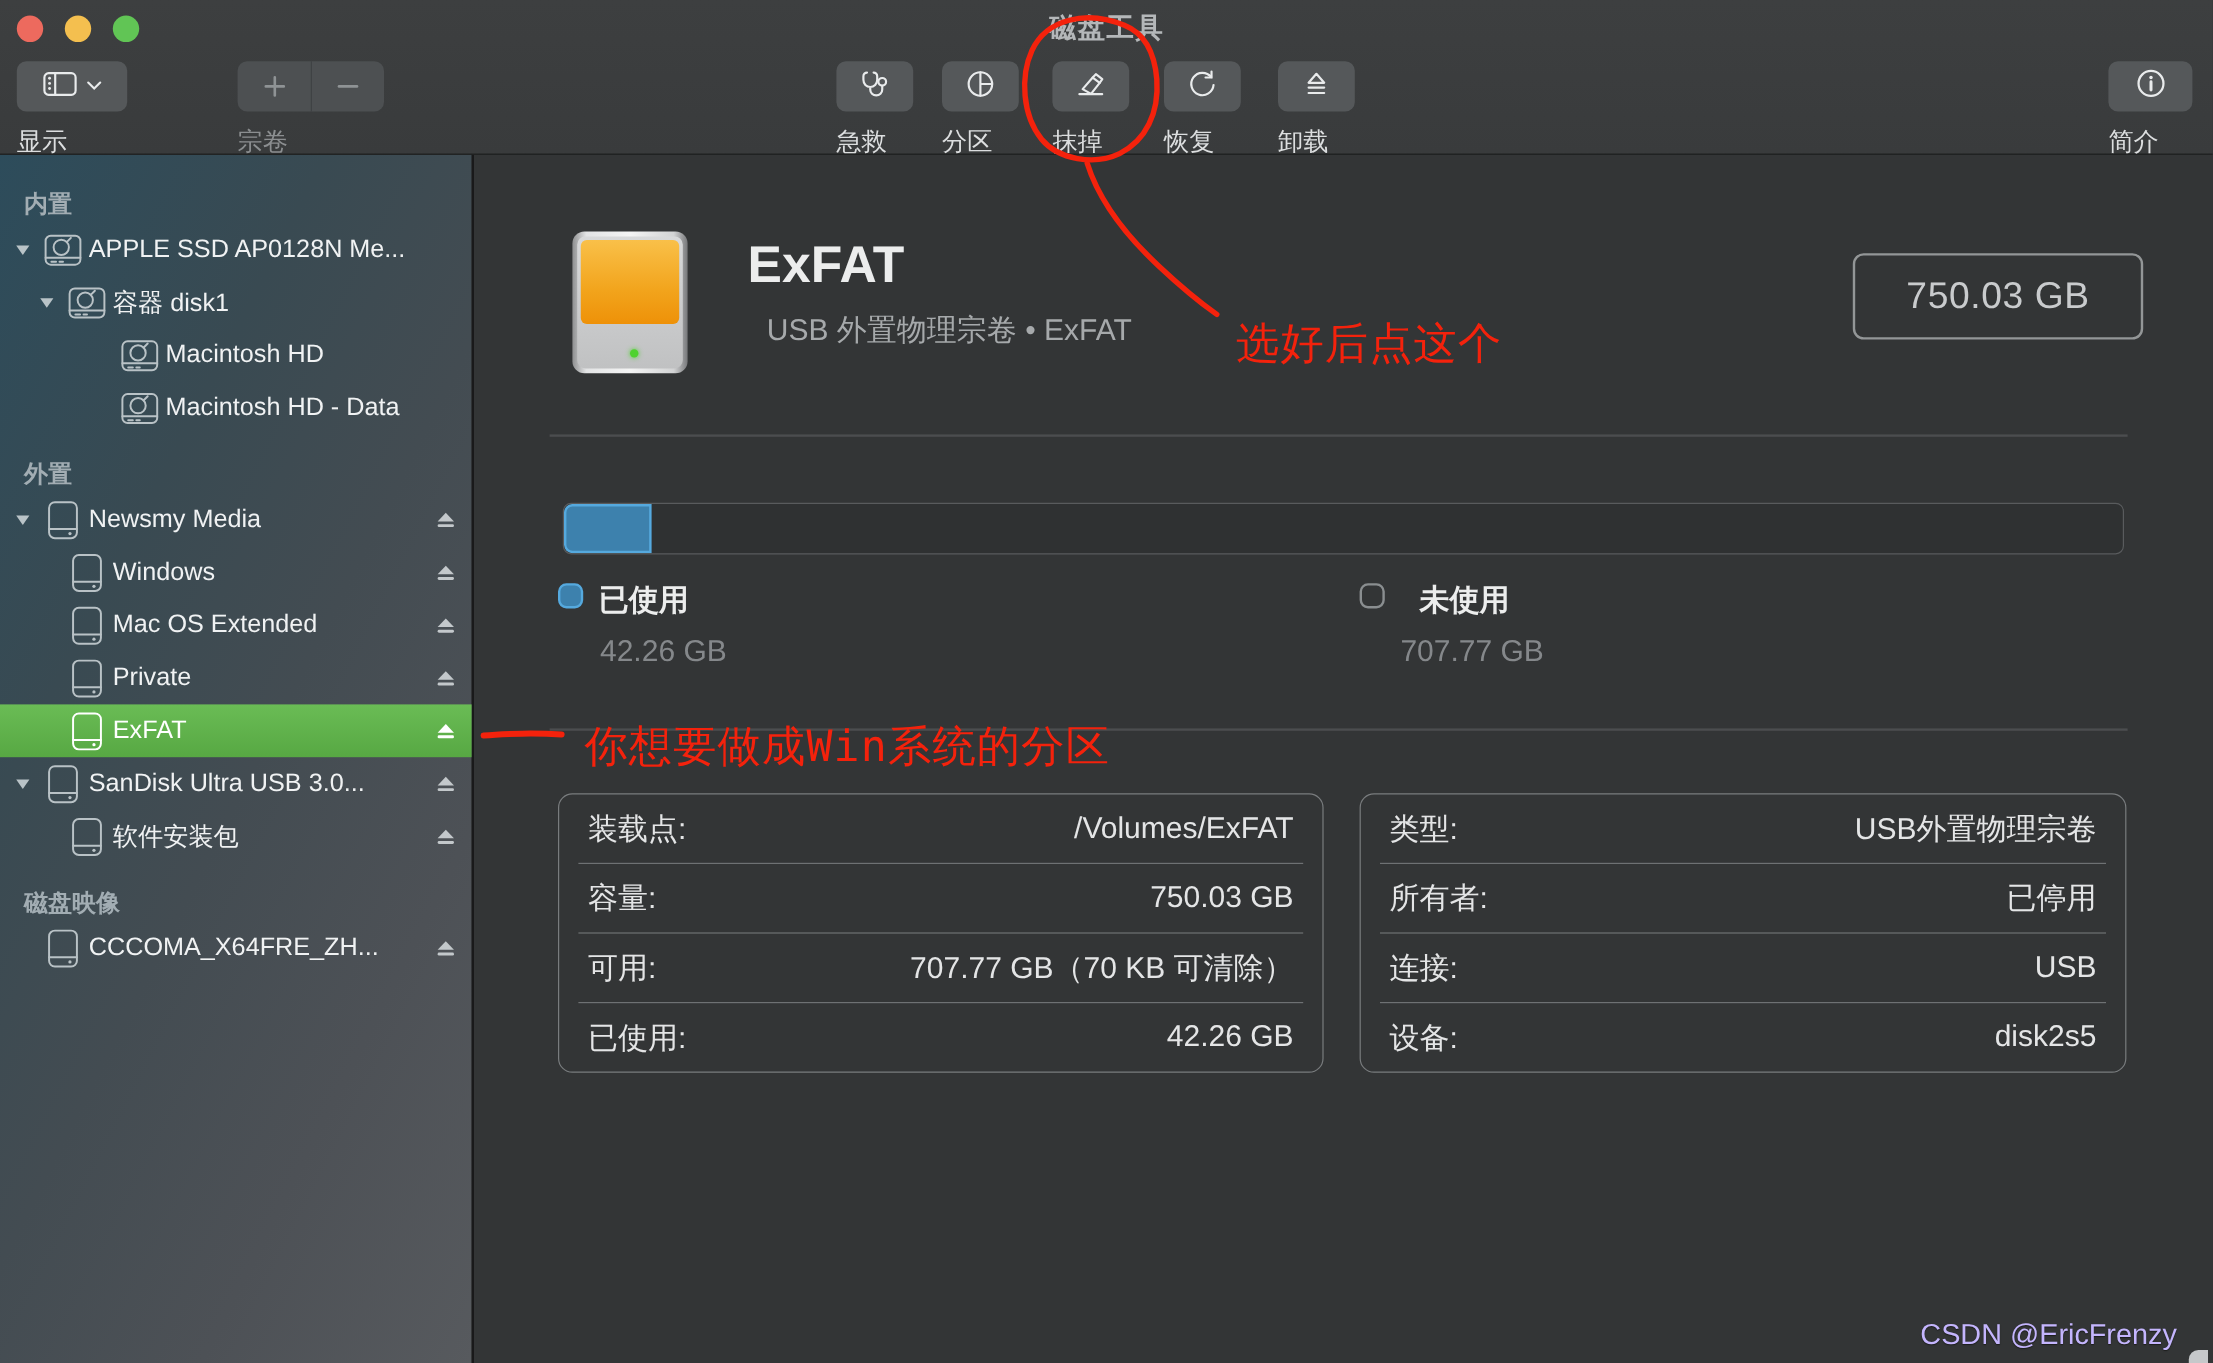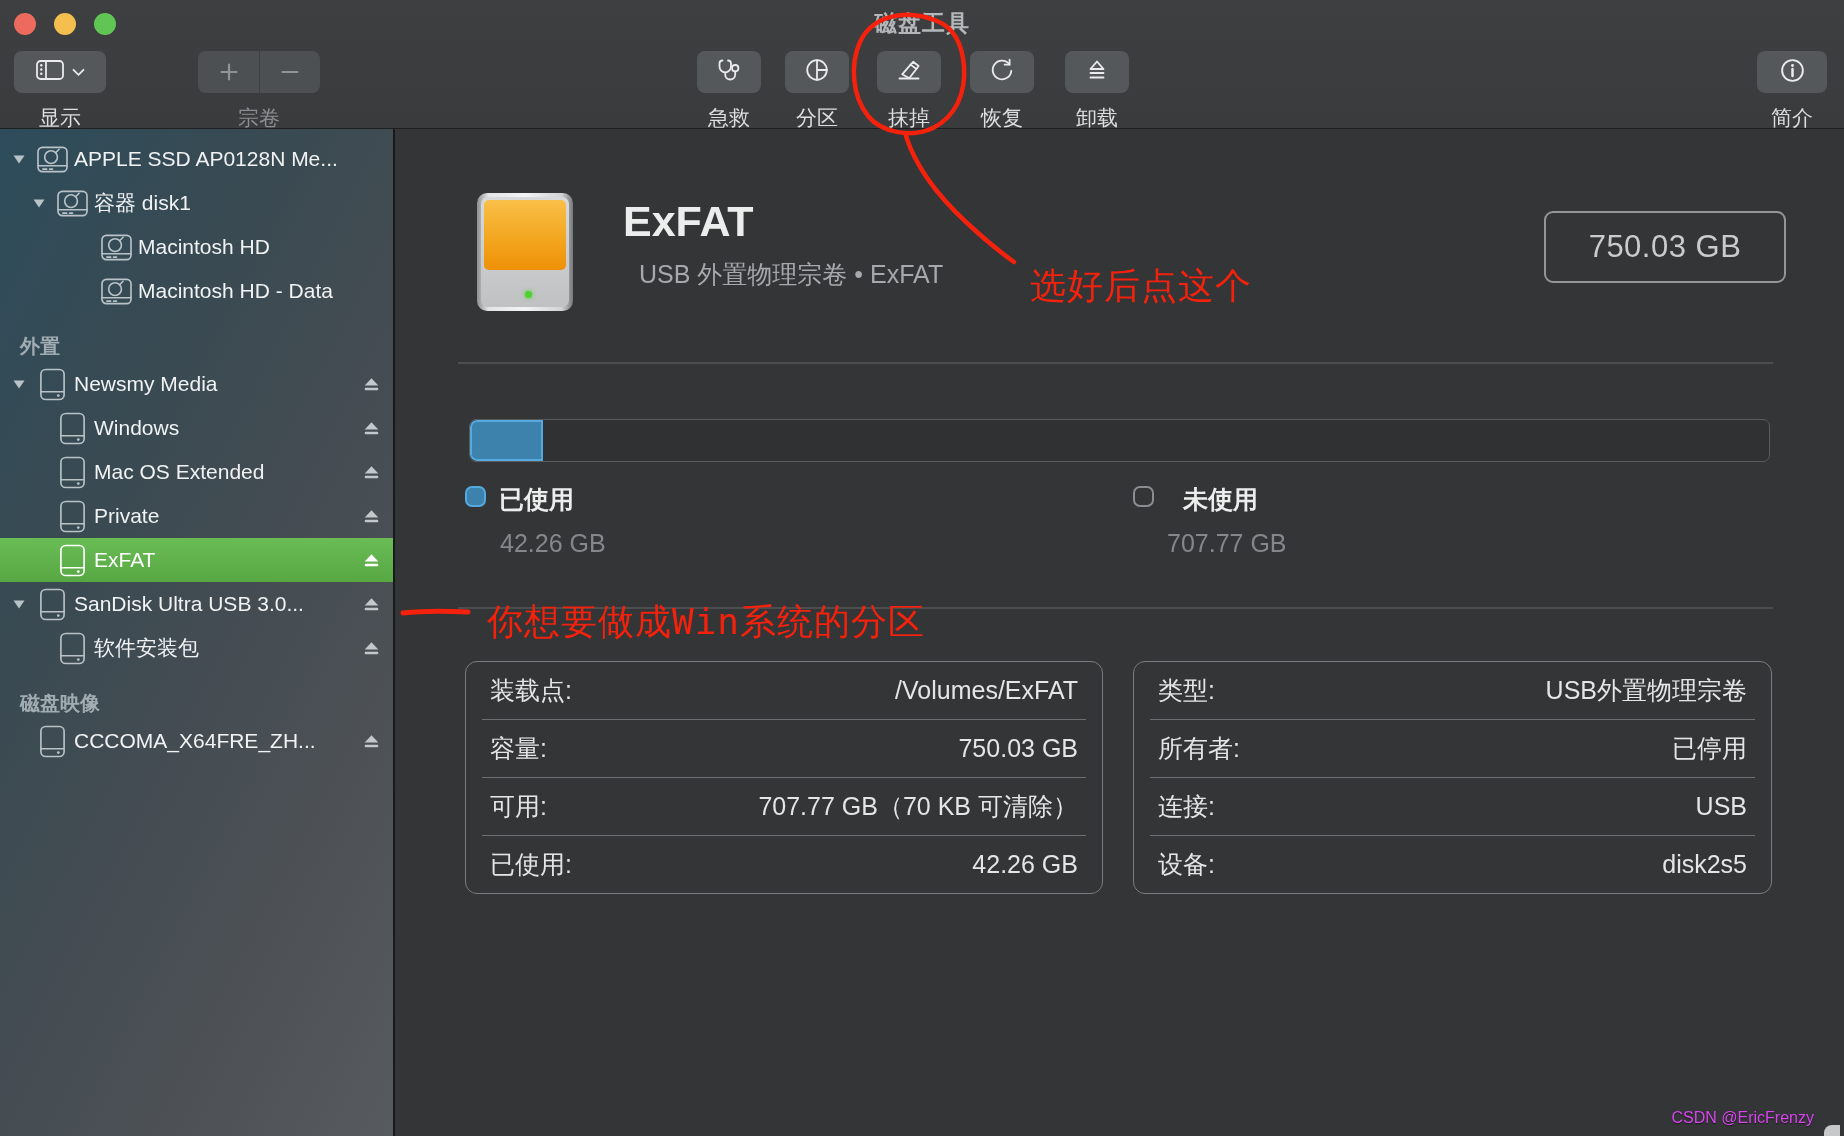--- a/index.html
+++ b/index.html
@@ -8,21 +8,21 @@
 
   
   .toolbar{position:absolute;left:0;top:0;width:1844px;height:128px;
     background:linear-gradient(180deg,#3d3f40,#393b3c);border-bottom:1px solid #1d1e1f;z-index:5;}
   .win-title{position:absolute;left:0;right:0;top:8px;text-align:center;
     font-size:23px;font-weight:600;color:#b4b7b9;letter-spacing:1px;}
   .tl{position:absolute;top:13px;width:22px;height:22px;border-radius:50%;}
   .tl.red{left:14px;background:#ed6a5e;}
   .tl.yellow{left:54px;background:#f4bf4f;}
   .tl.green{left:94px;background:#61c555;}
-  .titem{position:absolute;top:51px;display:flex;flex-direction:column;align-items:center;}
+  .titem{position:absolute;top:51px;display:flex;flex-direction:column;}
   .tbtn{height:42px;border-radius:8px;background:#55585a;display:flex;align-items:center;justify-content:center;gap:7px;}
   .tbtn.dim{background:#4d5052;}
   .tbtn svg{stroke:#e9ebec;fill:none;stroke-width:1.8;stroke-linecap:round;}
   .tbtn.dim svg{stroke:#8f9395;}
   .tlabel{margin-top:11px;font-size:21px;color:#dcdedf;}
   .tlabel.dim{color:#8b8e90;}
   .seg-split{width:1px;height:42px;background:#3f4244;}
 
   
   .sidebar{position:absolute;left:0;top:129px;width:395px;bottom:0;
@@ -84,21 +84,21 @@
   .trow .lbl{font-size:25px;color:#e4e5e6;}
   .trow .val{font-size:25px;color:#e4e5e6;}
 
   
   .anno-svg{position:absolute;left:0;top:0;z-index:50;pointer-events:none;}
   .anno-text{position:absolute;z-index:51;color:var(--red);font-size:36px;
     font-family:"DejaVu Sans Mono","Liberation Mono",monospace;letter-spacing:1px;pointer-events:none;}
   .anno-erase{left:1030px;top:262px;}
   .anno-partition{left:487px;top:598px;}
 
-  .watermark{position:absolute;right:26px;bottom:9px;font-size:16px;color:#d946ef;z-index:40;
+  .watermark{position:absolute;right:26px;bottom:9px;font-size:24px;color:#c4b5fd;z-index:40;
     text-shadow:0 1px 1px rgba(0,0,0,.5);}
   .corner-artifact{position:absolute;right:0;bottom:0;width:16px;height:11px;background:#c6c8ca;
     border-top-left-radius:8px;z-index:41;}
 </style>
 </head>
 <body>
 
 <div id="stage">
 
   <div class="toolbar">
@@ -213,20 +213,21 @@
               <circle cx="13" cy="8.2" r="1.4" fill="#e9ebec" stroke="none"></circle>
               <path d="M13,11.6 L13,18.2" stroke-width="2.4"></path>
             </svg>
         </span>
       </div>
       <div class="tlabel">简介</div>
     </div>
   </div>
 
   <div class="sidebar">
+      <div class="sb-header">内置</div>
       <div class="sb-row lvl1">
         <span class="disc">
           <svg width="12" height="9" viewBox="0 0 12 9" fill="currentColor">
             <path d="M0.5,0.5 L11.5,0.5 L6,8.5 Z"></path>
           </svg>
         </span>
         <span class="sb-icon">
           <svg width="33" height="29" viewBox="0 0 34 30">
             <rect x="2" y="2.5" width="30" height="25" rx="4.5"></rect>
             <circle cx="15.5" cy="12.5" r="6.6"></circle>

